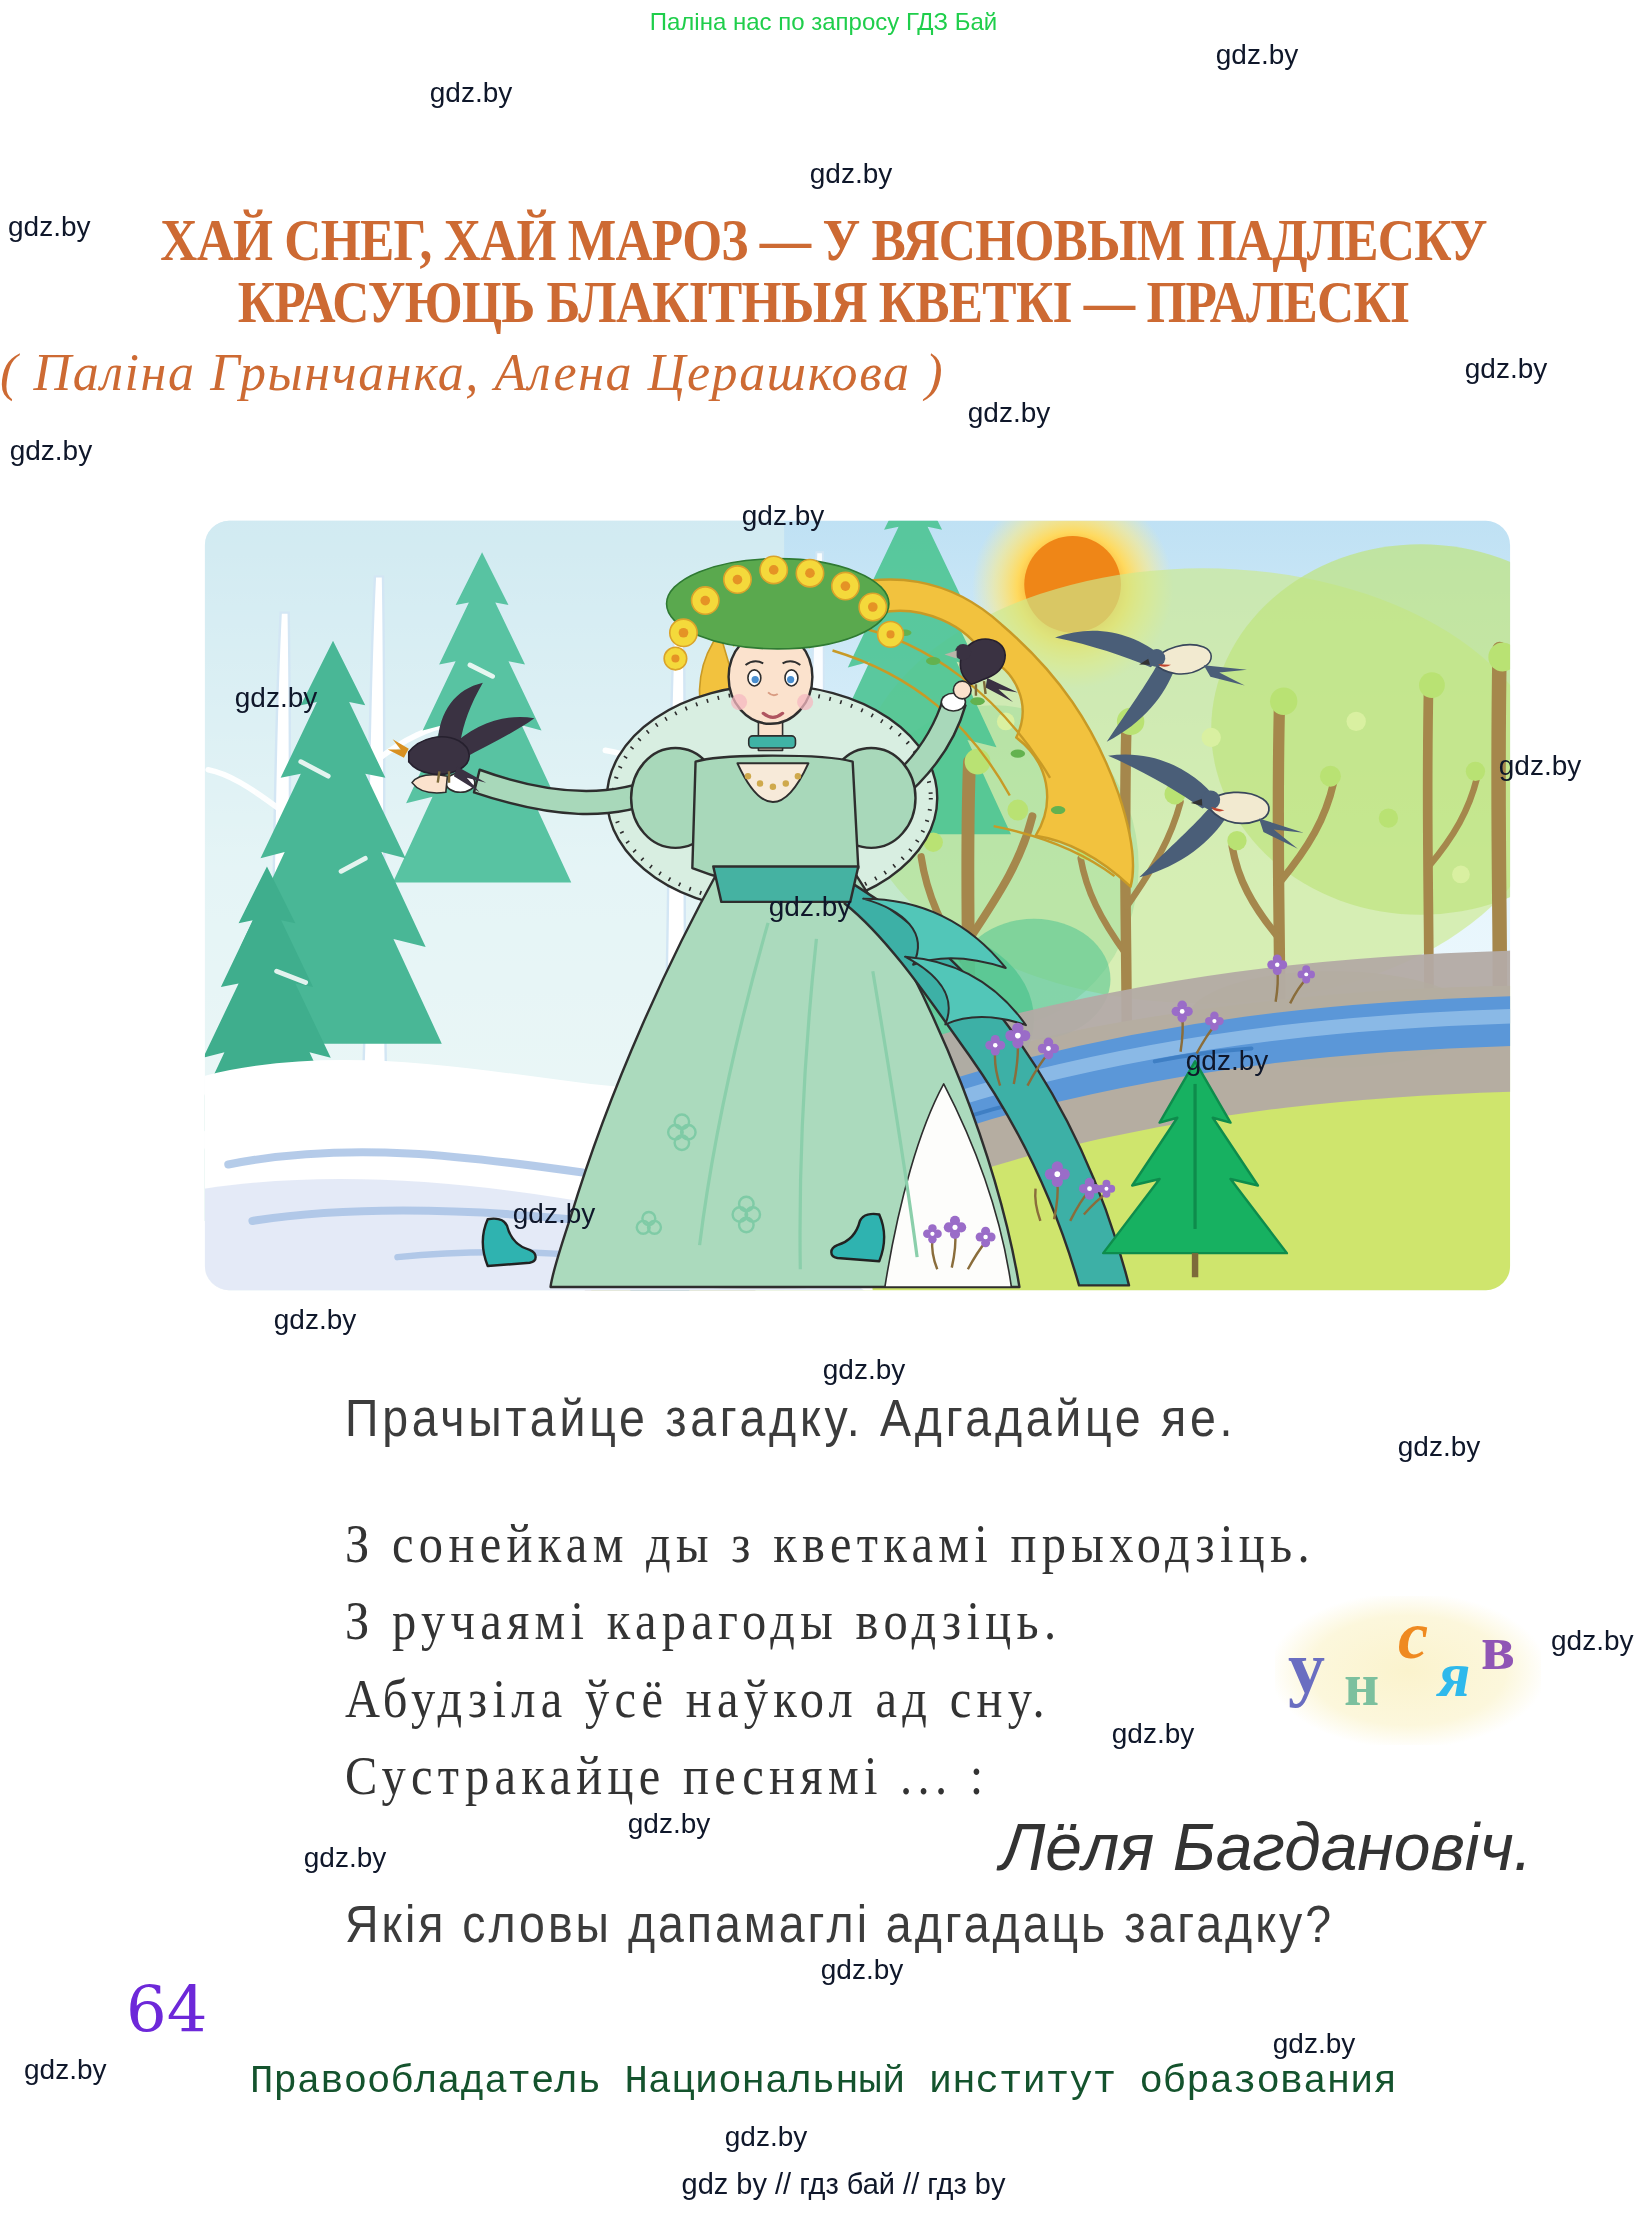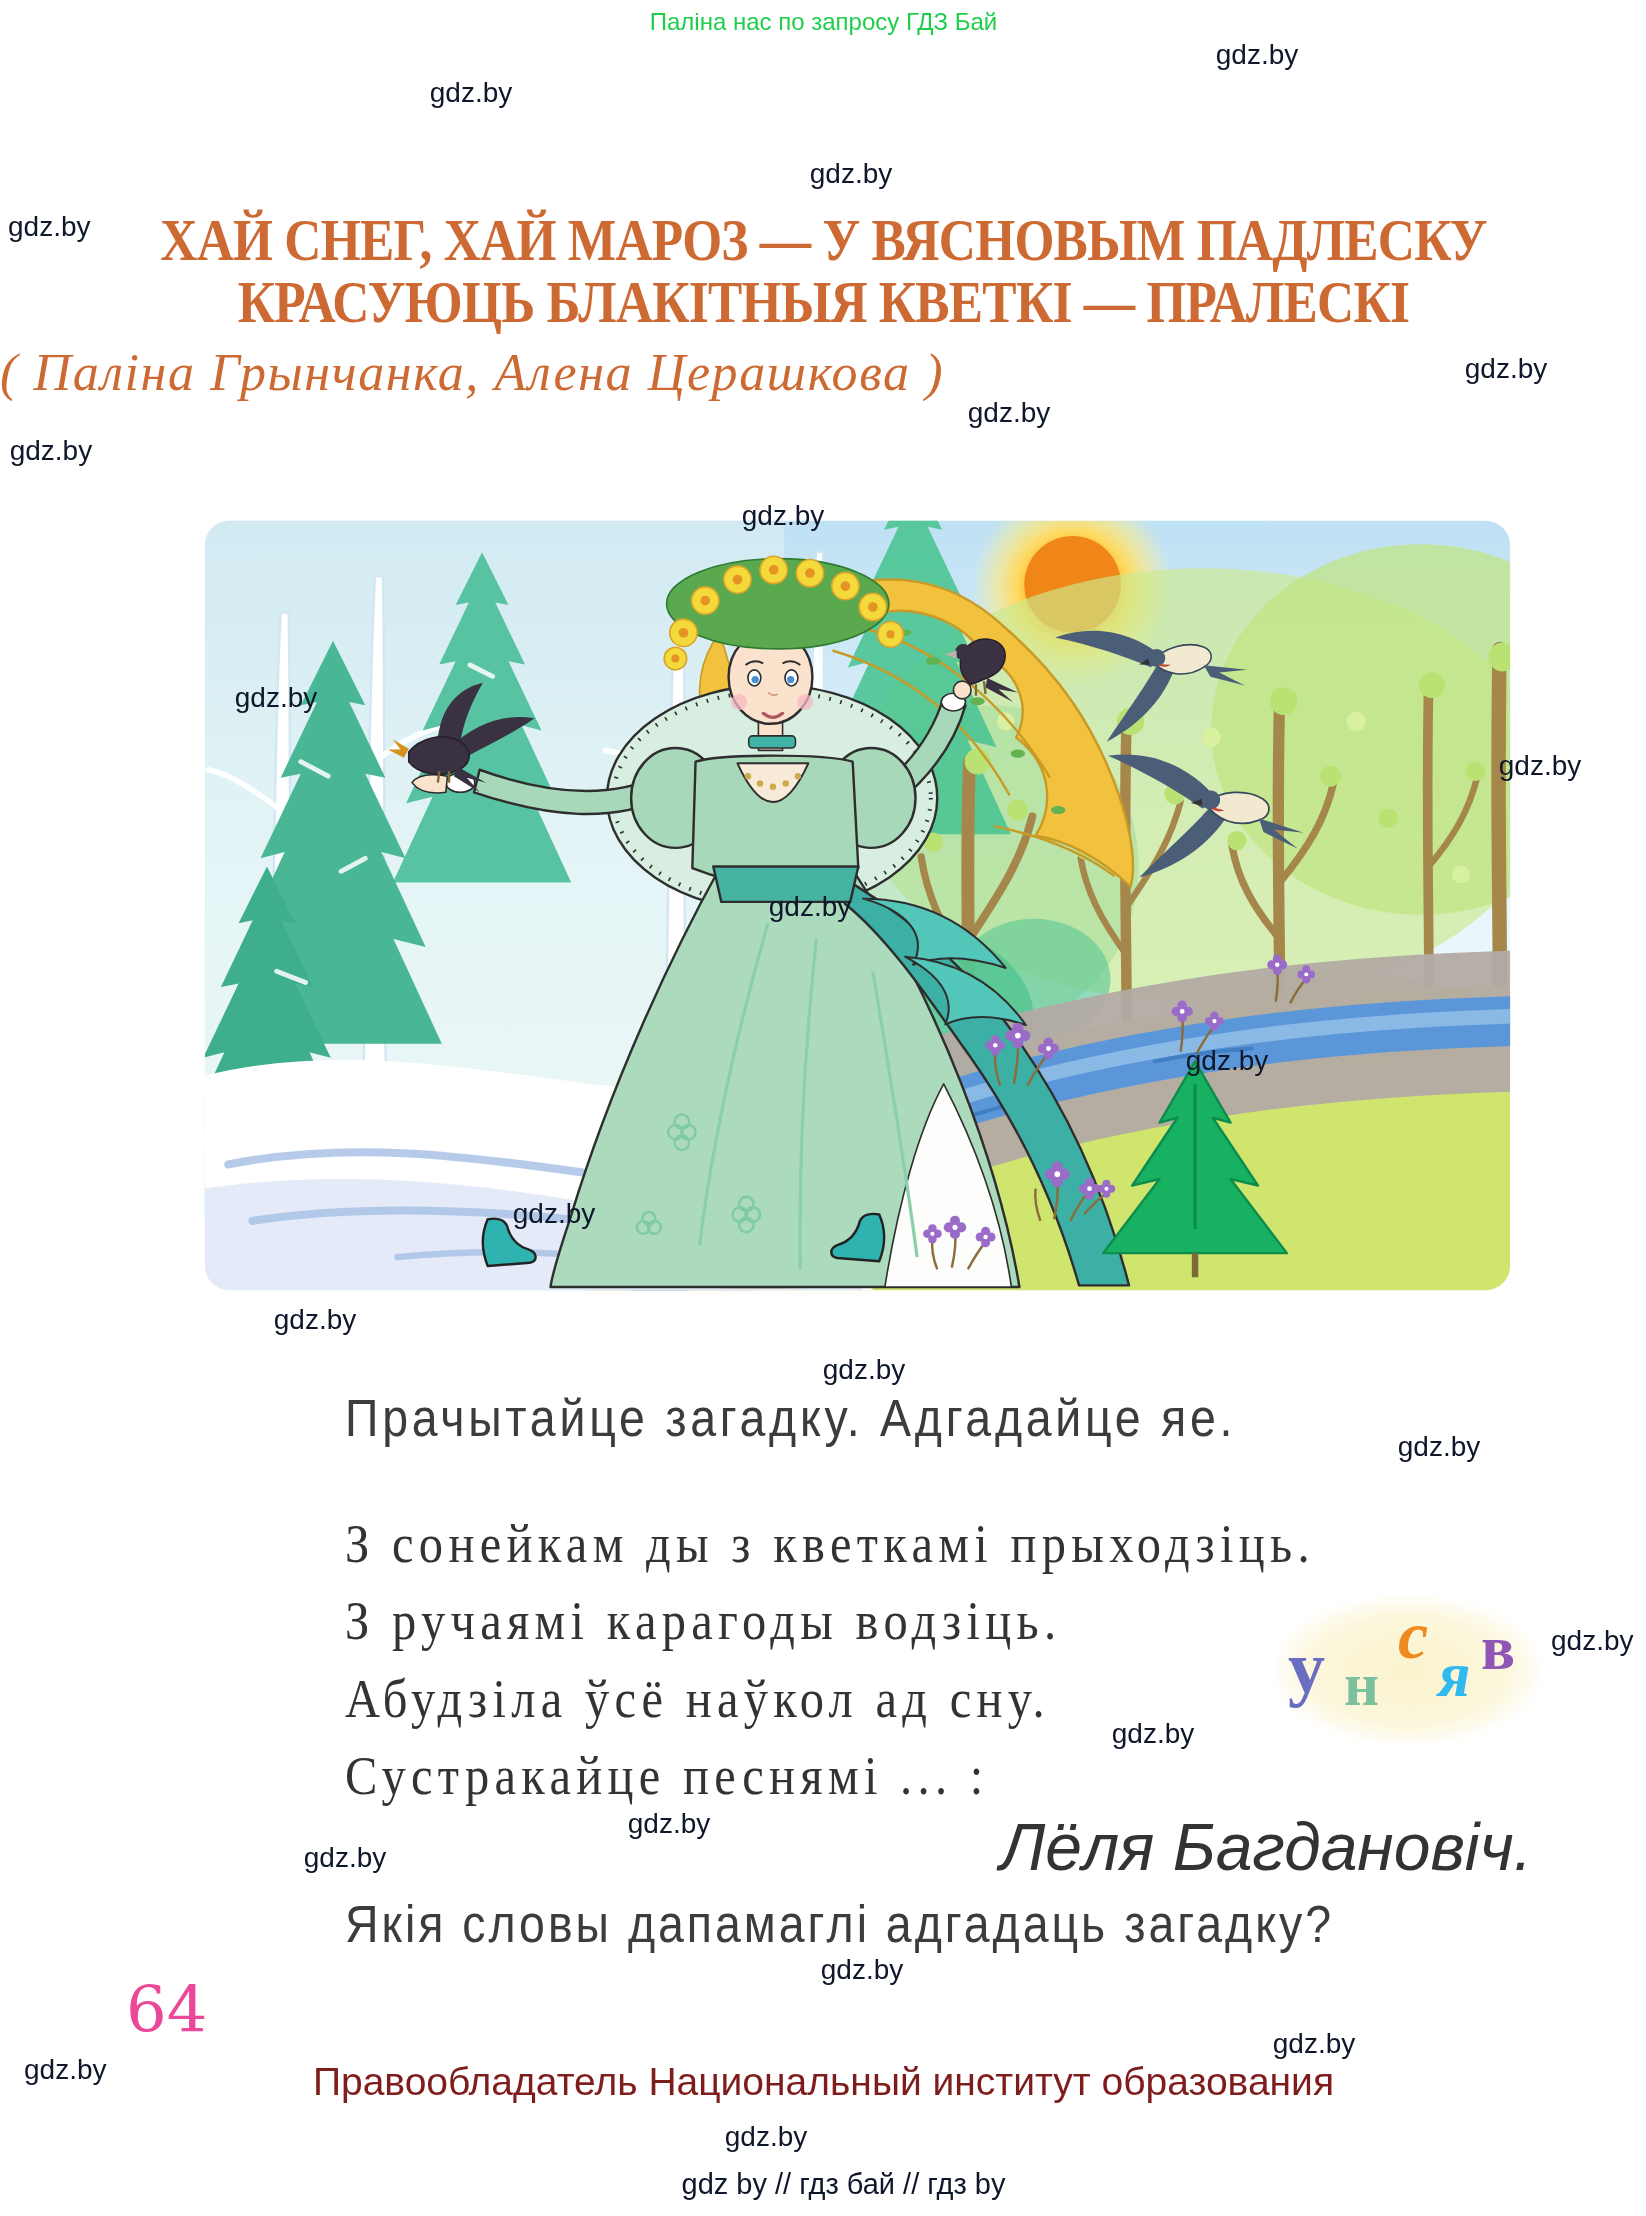--- a/index.html
+++ b/index.html
@@ -31,21 +31,21 @@
   .oval{position:absolute;left:1275px;top:1596px;width:266px;height:149px;
       background:radial-gradient(ellipse at center,#fbf3cd 0%,#fcf7dc 52%,rgba(252,247,220,0) 74%);
       z-index:4;}
   .ltr{position:absolute;font-family:"Liberation Serif",serif;font-weight:bold;line-height:1;}
   .ltr-u{left:13px;top:34px;font-size:74px;}
   .ltr-n{left:69px;top:58px;font-size:61px;}
   .ltr-s{left:123px;top:4.8px;font-size:68px;font-style:italic;}
   .ltr-ya{left:163px;top:48px;font-size:63px;font-style:italic;}
   .ltr-v{left:206px;top:21px;font-size:63px;}
   .pagenum{position:absolute;left:126px;top:1973px;font-family:"DejaVu Serif",serif;
-      font-size:64px;color:#ec4899;}
+      font-size:64px;color:#6d28d9;}
   .copyright{position:absolute;top:2060px;left:50%;transform:translateX(-50%);
       font-size:39px;white-space:nowrap;}
   .footer-links{position:absolute;top:2168px;left:50%;transform:translateX(-50%);
       font-size:29px;white-space:nowrap;}
 </style>
 </head>
 <body>
 
 <div class="page">
 
@@ -371,21 +371,21 @@
     <span class="ltr ltr-n" style="color: rgb(124, 192, 158);">н</span>
     <span class="ltr ltr-s" style="color: rgb(239, 138, 33);">с</span>
     <span class="ltr ltr-ya" style="color: rgb(47, 185, 236);">я</span>
     <span class="ltr ltr-v" style="color: rgb(144, 85, 181);">в</span>
   </div>
 
   <div class="riddle-author">Лёля Багдановіч.</div>
   <div class="task task2">Якія словы дапамаглі адгадаць загадку?</div>
 
   <div class="pagenum">64</div>
-  <div class="copyright" style="color: #7f1d1d;">Правообладатель Национальный институт образования</div>
+  <div class="copyright" style="color: #14532d; font-family: Liberation Mono, monospace;">Правообладатель Национальный институт образования</div>
   <div class="footer-links" style="color: #0f172a; margin-left: 20px;">gdz by  //  гдз бай  //  гдз by</div>
 
   <span class="wm" style="left:1257px;top:39px">gdz.by</span>
   <span class="wm" style="left:471px;top:77px">gdz.by</span>
   <span class="wm" style="left:851px;top:158px">gdz.by</span>
   <span class="wm left" style="left:8px;top:211px">gdz.by</span>
   <span class="wm" style="left:1506px;top:353px">gdz.by</span>
   <span class="wm" style="left:1009px;top:397px">gdz.by</span>
   <span class="wm left" style="left:9.7px;top:435px">gdz.by</span>
   <span class="wm" style="left:783px;top:500px">gdz.by</span>

